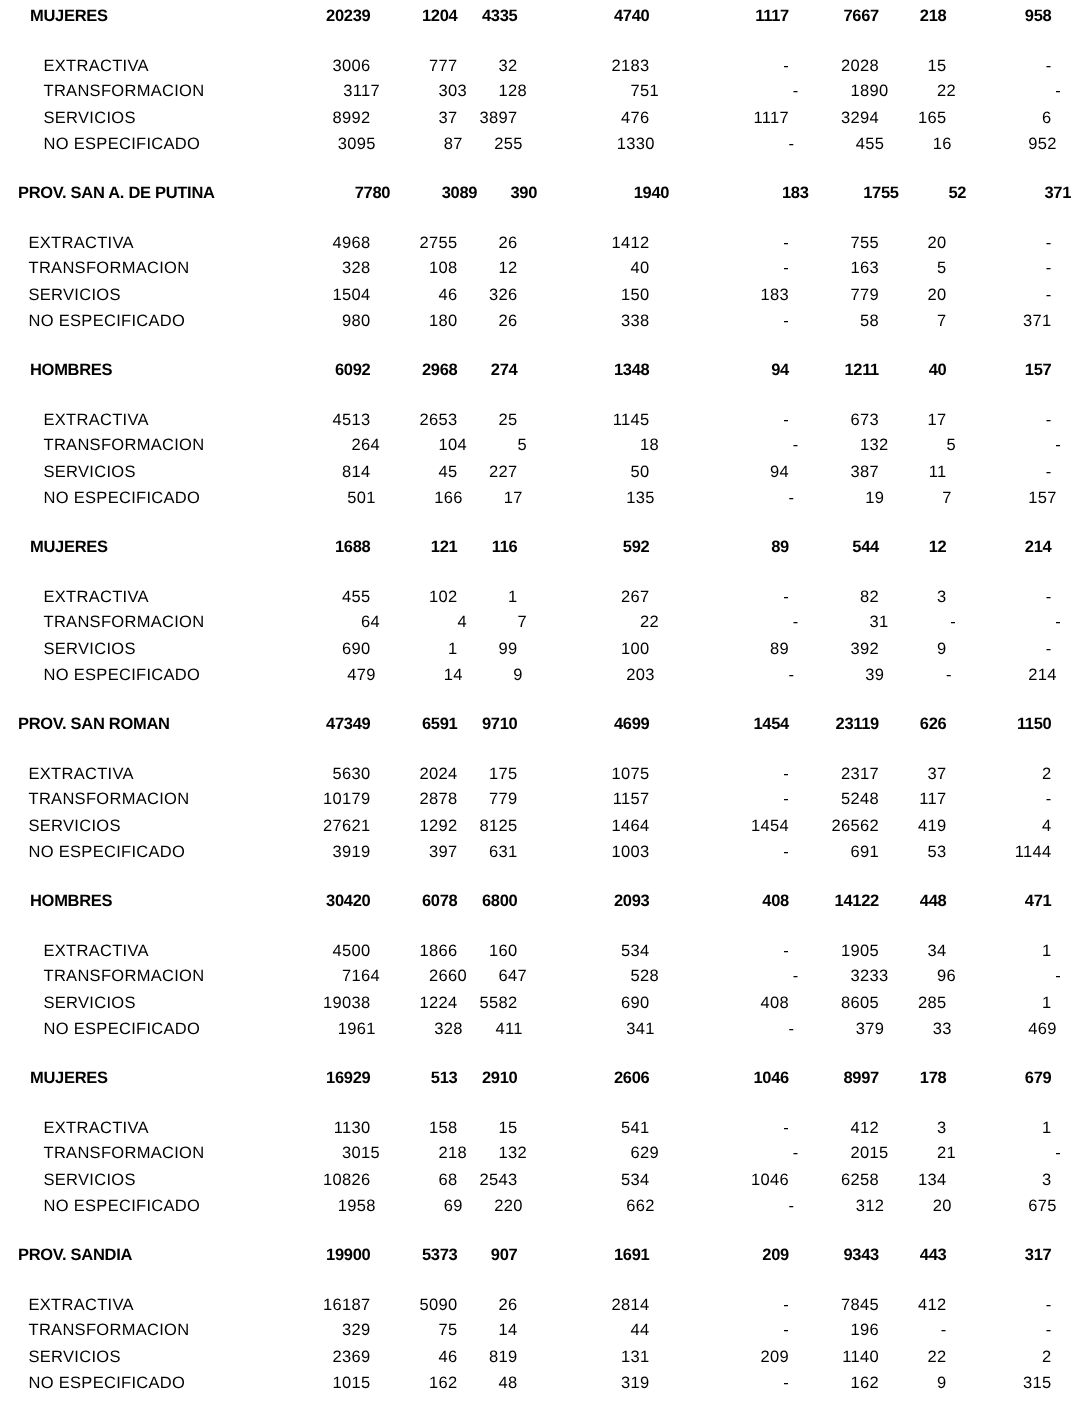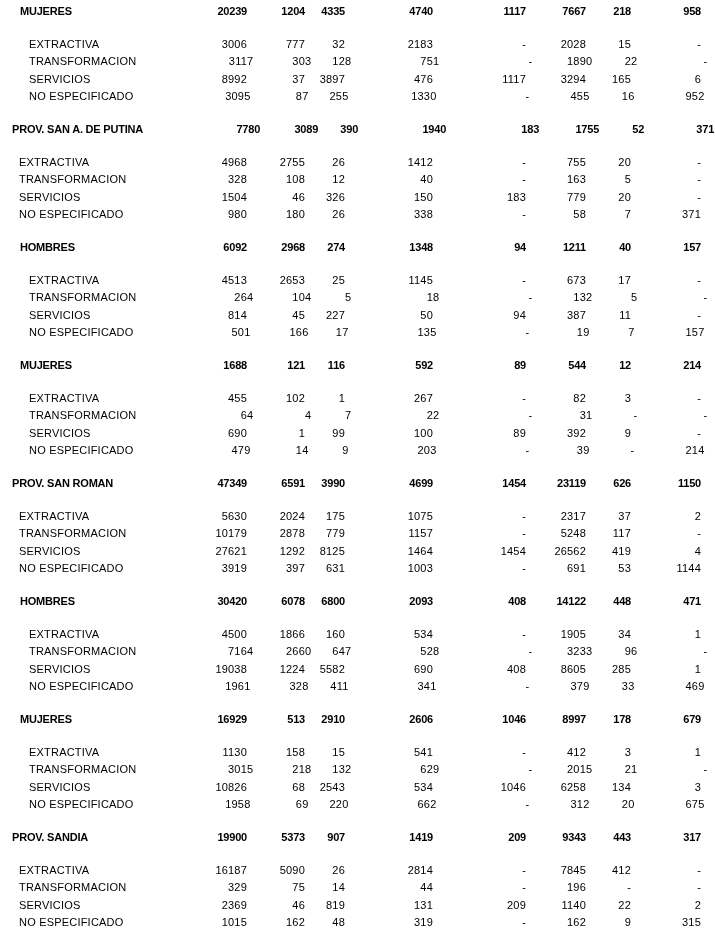--- a/index.html
+++ b/index.html
@@ -266,21 +266,21 @@
           <span class="cell c6">39</span>
           <span class="cell c7">-</span>
           <span class="cell c8">214</span>
         </div>
       </section>
       <section class="section">
         <div class="row header-row lvl-province">
           <span class="label">PROV. SAN ROMAN</span>
           <span class="cell c1">47349</span>
           <span class="cell c2">6591</span>
-          <span class="cell c3">3990</span>
+          <span class="cell c3">9710</span>
           <span class="cell c4">4699</span>
           <span class="cell c5">1454</span>
           <span class="cell c6">23119</span>
           <span class="cell c7">626</span>
           <span class="cell c8">1150</span>
         </div>
         <div class="row data-row lvl-province">
           <span class="label">EXTRACTIVA</span>
           <span class="cell c1">5630</span>
           <span class="cell c2">2024</span>
@@ -438,21 +438,21 @@
           <span class="cell c7">20</span>
           <span class="cell c8">675</span>
         </div>
       </section>
       <section class="section">
         <div class="row header-row lvl-province">
           <span class="label">PROV. SANDIA</span>
           <span class="cell c1">19900</span>
           <span class="cell c2">5373</span>
           <span class="cell c3">907</span>
-          <span class="cell c4">1419</span>
+          <span class="cell c4">1691</span>
           <span class="cell c5">209</span>
           <span class="cell c6">9343</span>
           <span class="cell c7">443</span>
           <span class="cell c8">317</span>
         </div>
         <div class="row data-row lvl-province">
           <span class="label">EXTRACTIVA</span>
           <span class="cell c1">16187</span>
           <span class="cell c2">5090</span>
           <span class="cell c3">26</span>

